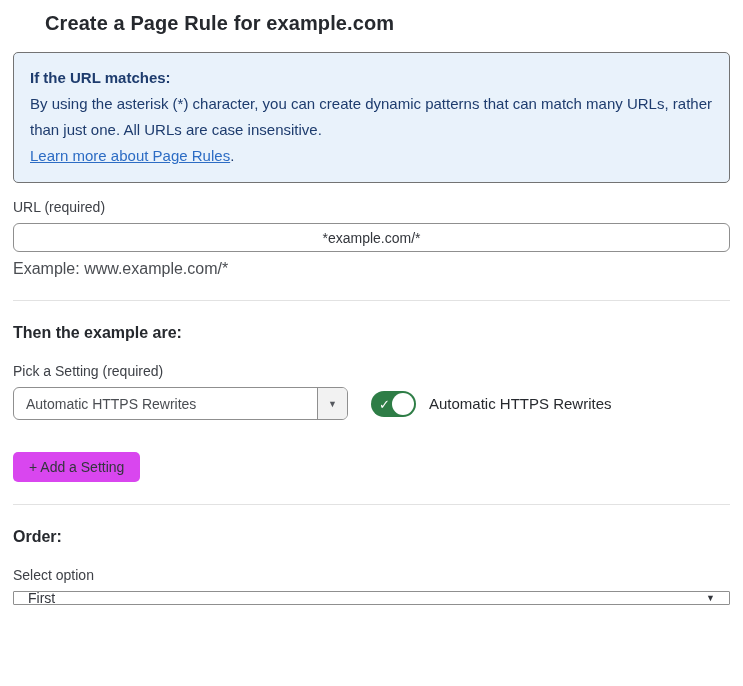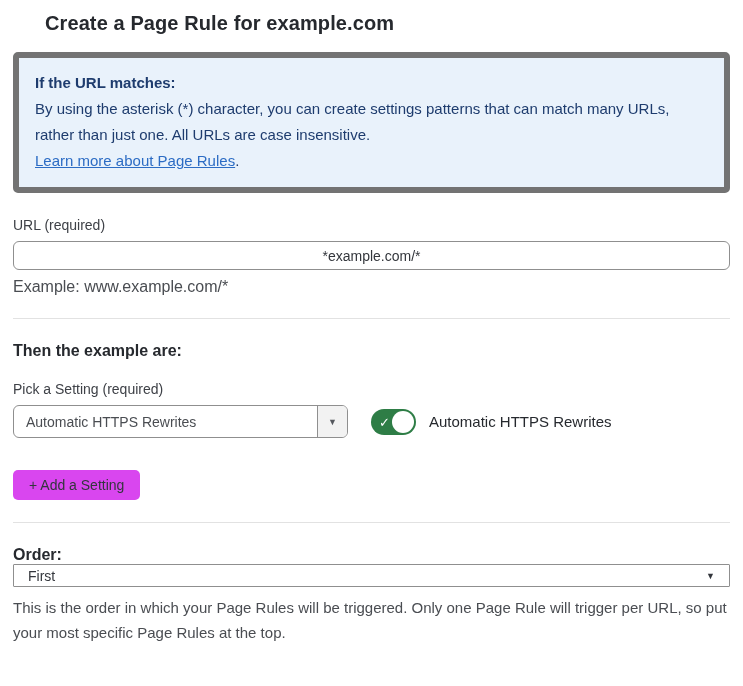--- a/index.html
+++ b/index.html
@@ -18,27 +18,27 @@
     font-weight: bold;
     color: #26292e;
     letter-spacing: 0.1px;
     margin-bottom: 17px;
     margin-left: 32px;
   }
 
   
   .info-box {
     background: #e9f2fb;
-    border: 6px solid #737373;
+    border: 1px solid #737373;
     border-radius: 5px;
     padding: 12px 16px 13px 16px;
     color: #1e3c6e;
     font-size: 15px;
     line-height: 26px;
-    margin-bottom: 24px;
+    margin-bottom: 16px;
   }
   .info-box .info-heading { font-weight: bold; }
   .info-box a.info-link {
     color: #2c6cc4;
     text-decoration: underline;
     cursor: pointer;
   }
 
   .field-label {
     font-size: 14px;
@@ -164,21 +164,21 @@
     padding: 0 16px;
     border-radius: 5px;
     cursor: pointer;
   }
   .add-setting-btn { margin-top: 32px; }
 
   
   .order-select {
     position: relative;
     width: 100%;
-    height: 23px;
+    height: 14px;
     border: 1px solid #8f8f8f;
     border-radius: 1px;
     background: #ffffff;
     display: flex;
     align-items: center;
     padding: 0 14px;
     font-size: 14px;
     color: #33363c;
     cursor: pointer;
   }
@@ -200,21 +200,21 @@
 </style>
 </head>
 <body>
 
 <div class="container">
 
   <h1 class="page-title">Create a Page Rule for example.com</h1>
 
   <div class="info-box">
     <div class="info-heading">If the URL matches:</div>
-    <div>By using the asterisk (*) character, you can create settings patterns that can match many URLs, rather than just one. All URLs are case insensitive.</div>
+    <div>By using the asterisk (*) character, you can create dynamic patterns that can match many URLs, rather than just one. All URLs are case insensitive.</div>
     <div><a class="info-link">Learn more about Page Rules</a><span>.</span></div>
   </div>
 
   <div class="field-label">URL (required)</div>
   <input class="text-input" type="text" value="*example.com/*" style="">
   <div class="helper-text">Example: www.example.com/*</div>
 
   <hr class="divider">
 
   <div class="section-heading">Then the example are:</div>
@@ -234,25 +234,25 @@
     </div>
     <div class="toggle-label">Automatic HTTPS Rewrites</div>
   </div>
 
   <button class="gray-button add-setting-btn">+ Add a Setting</button>
 
   <hr class="divider">
 
   <div class="section-heading">Order:</div>
 
+  <div class="field-label sub-label">Select option</div>
 
   <div class="order-select">
     <span>First</span>
     <span class="select-caret">▼</span>
   </div>
 
-  <div class="order-helper">This is the order in which your Page Rules will be triggered. Only one Page Rule will trigger per URL, so put your most specific Page Rules at the top.</div>
 
   
 
   
 
 </div>
 
 </body></html>

